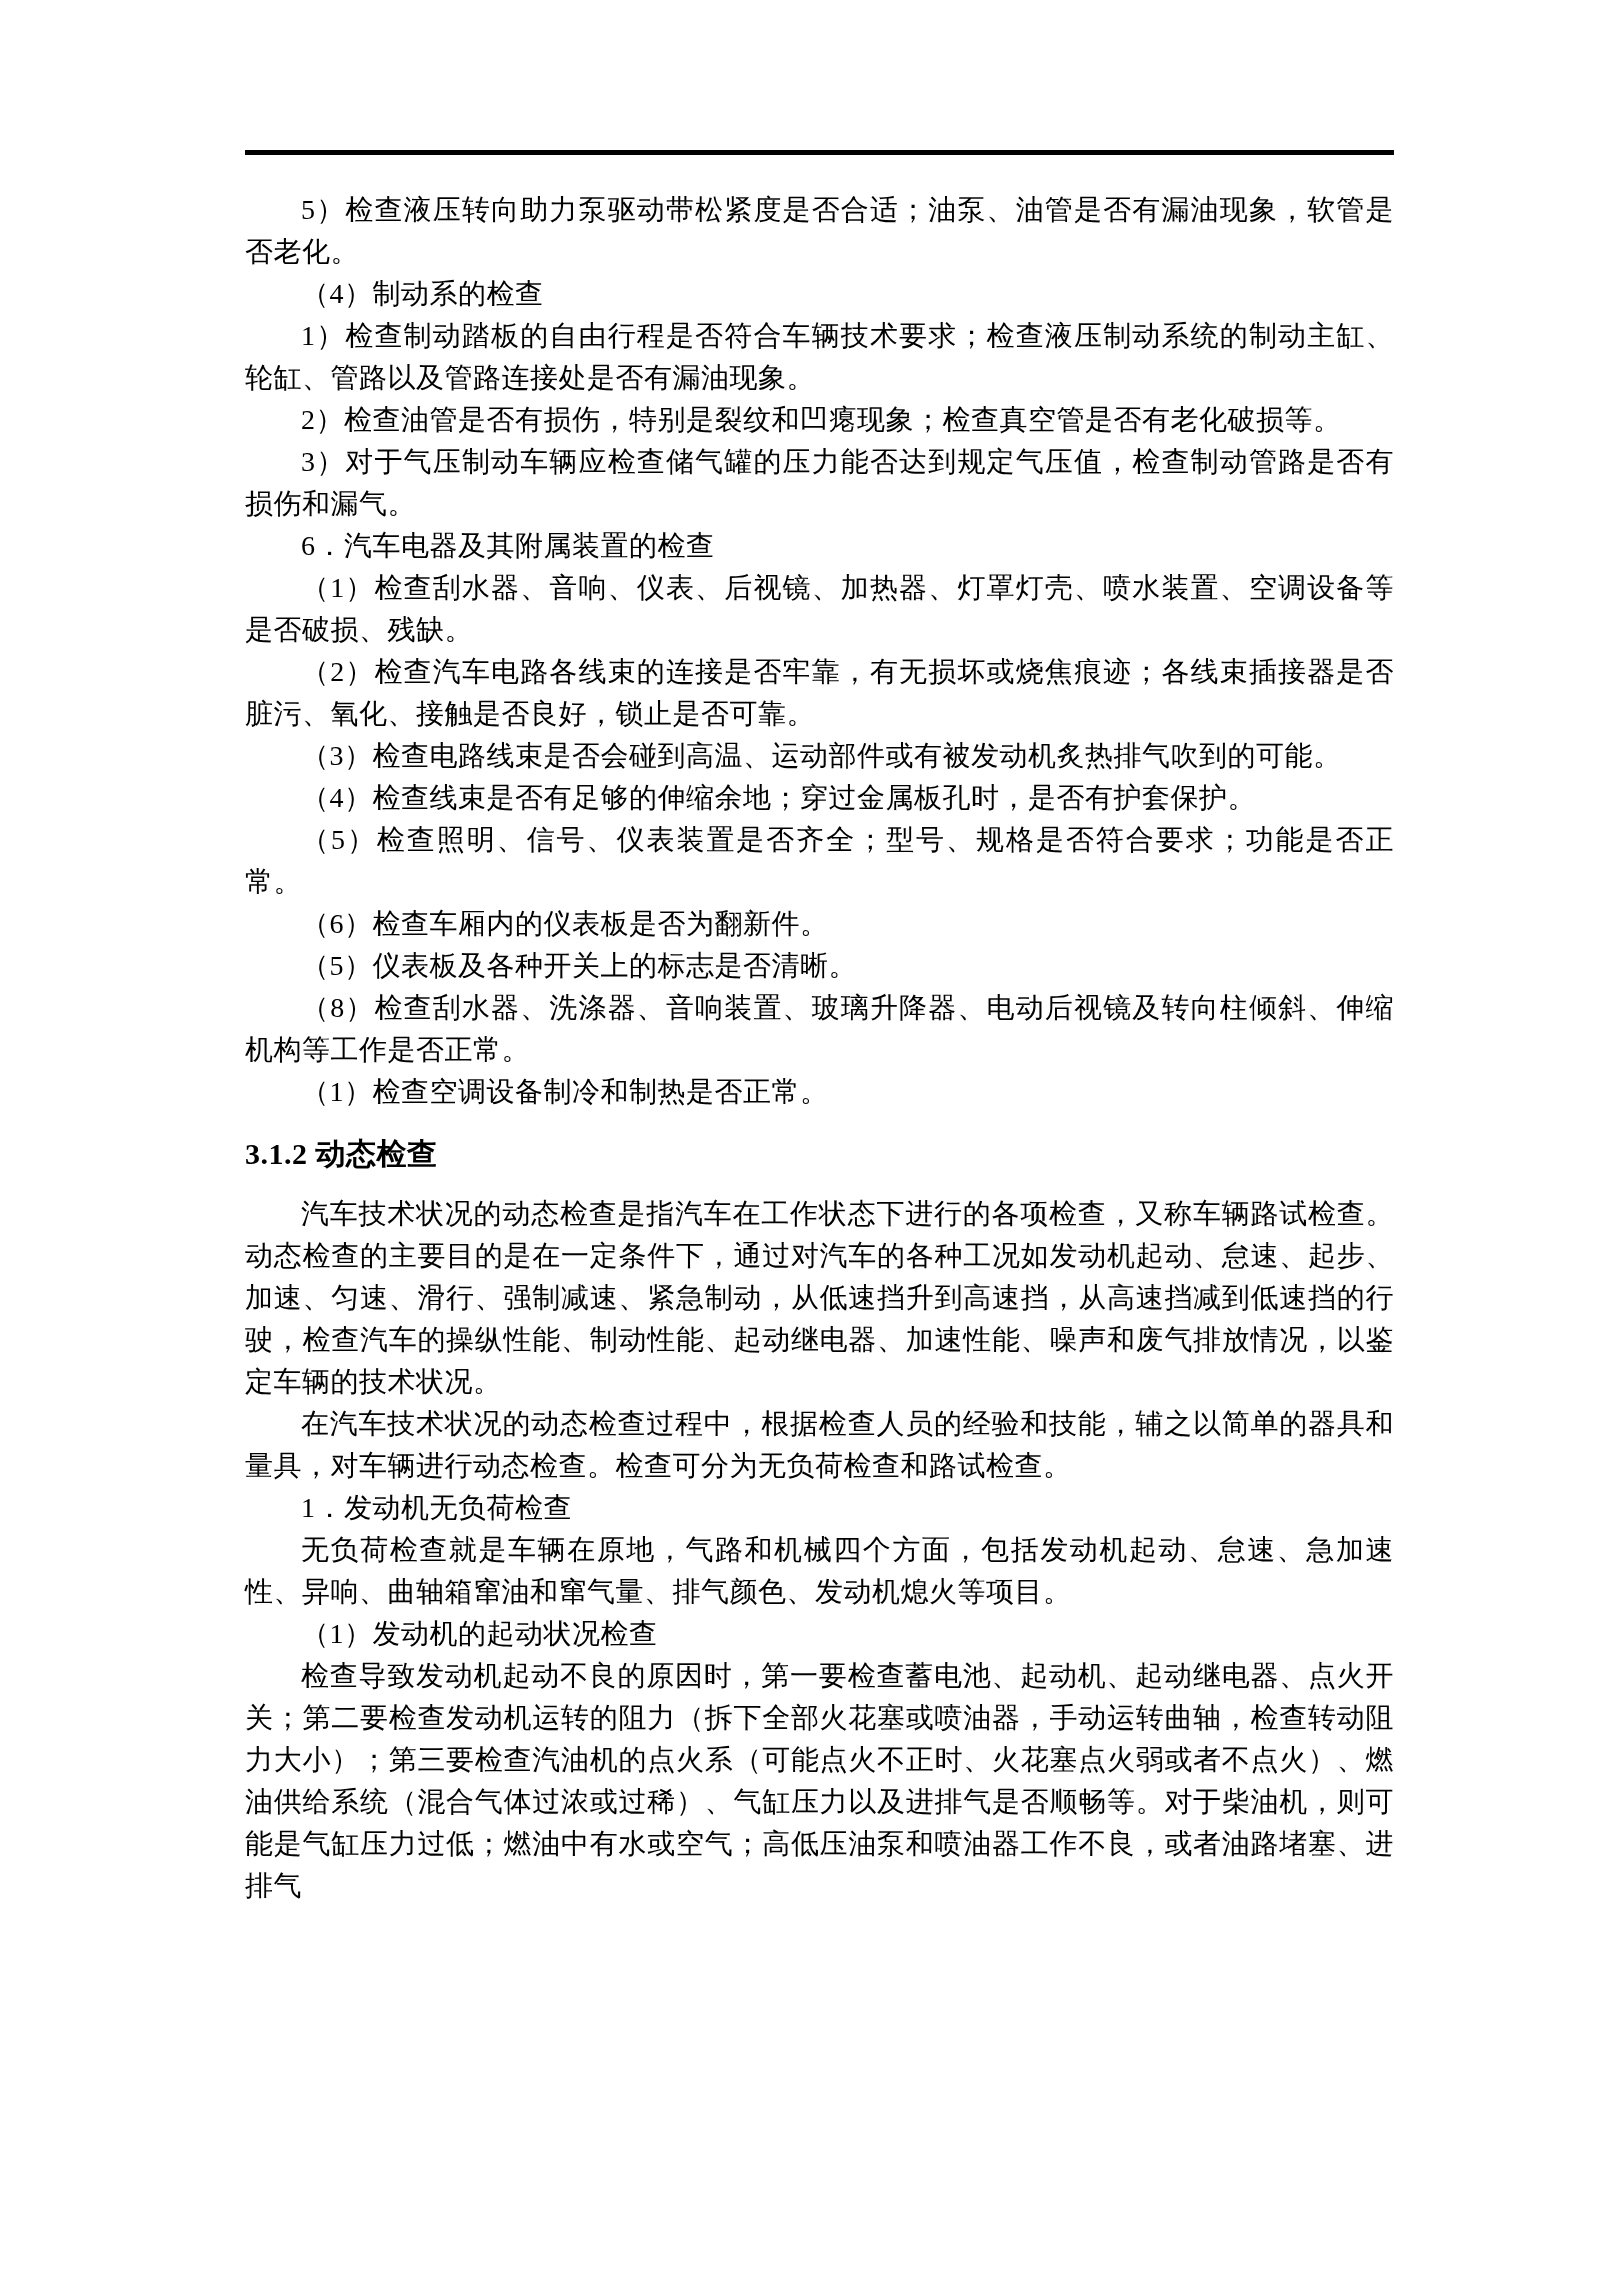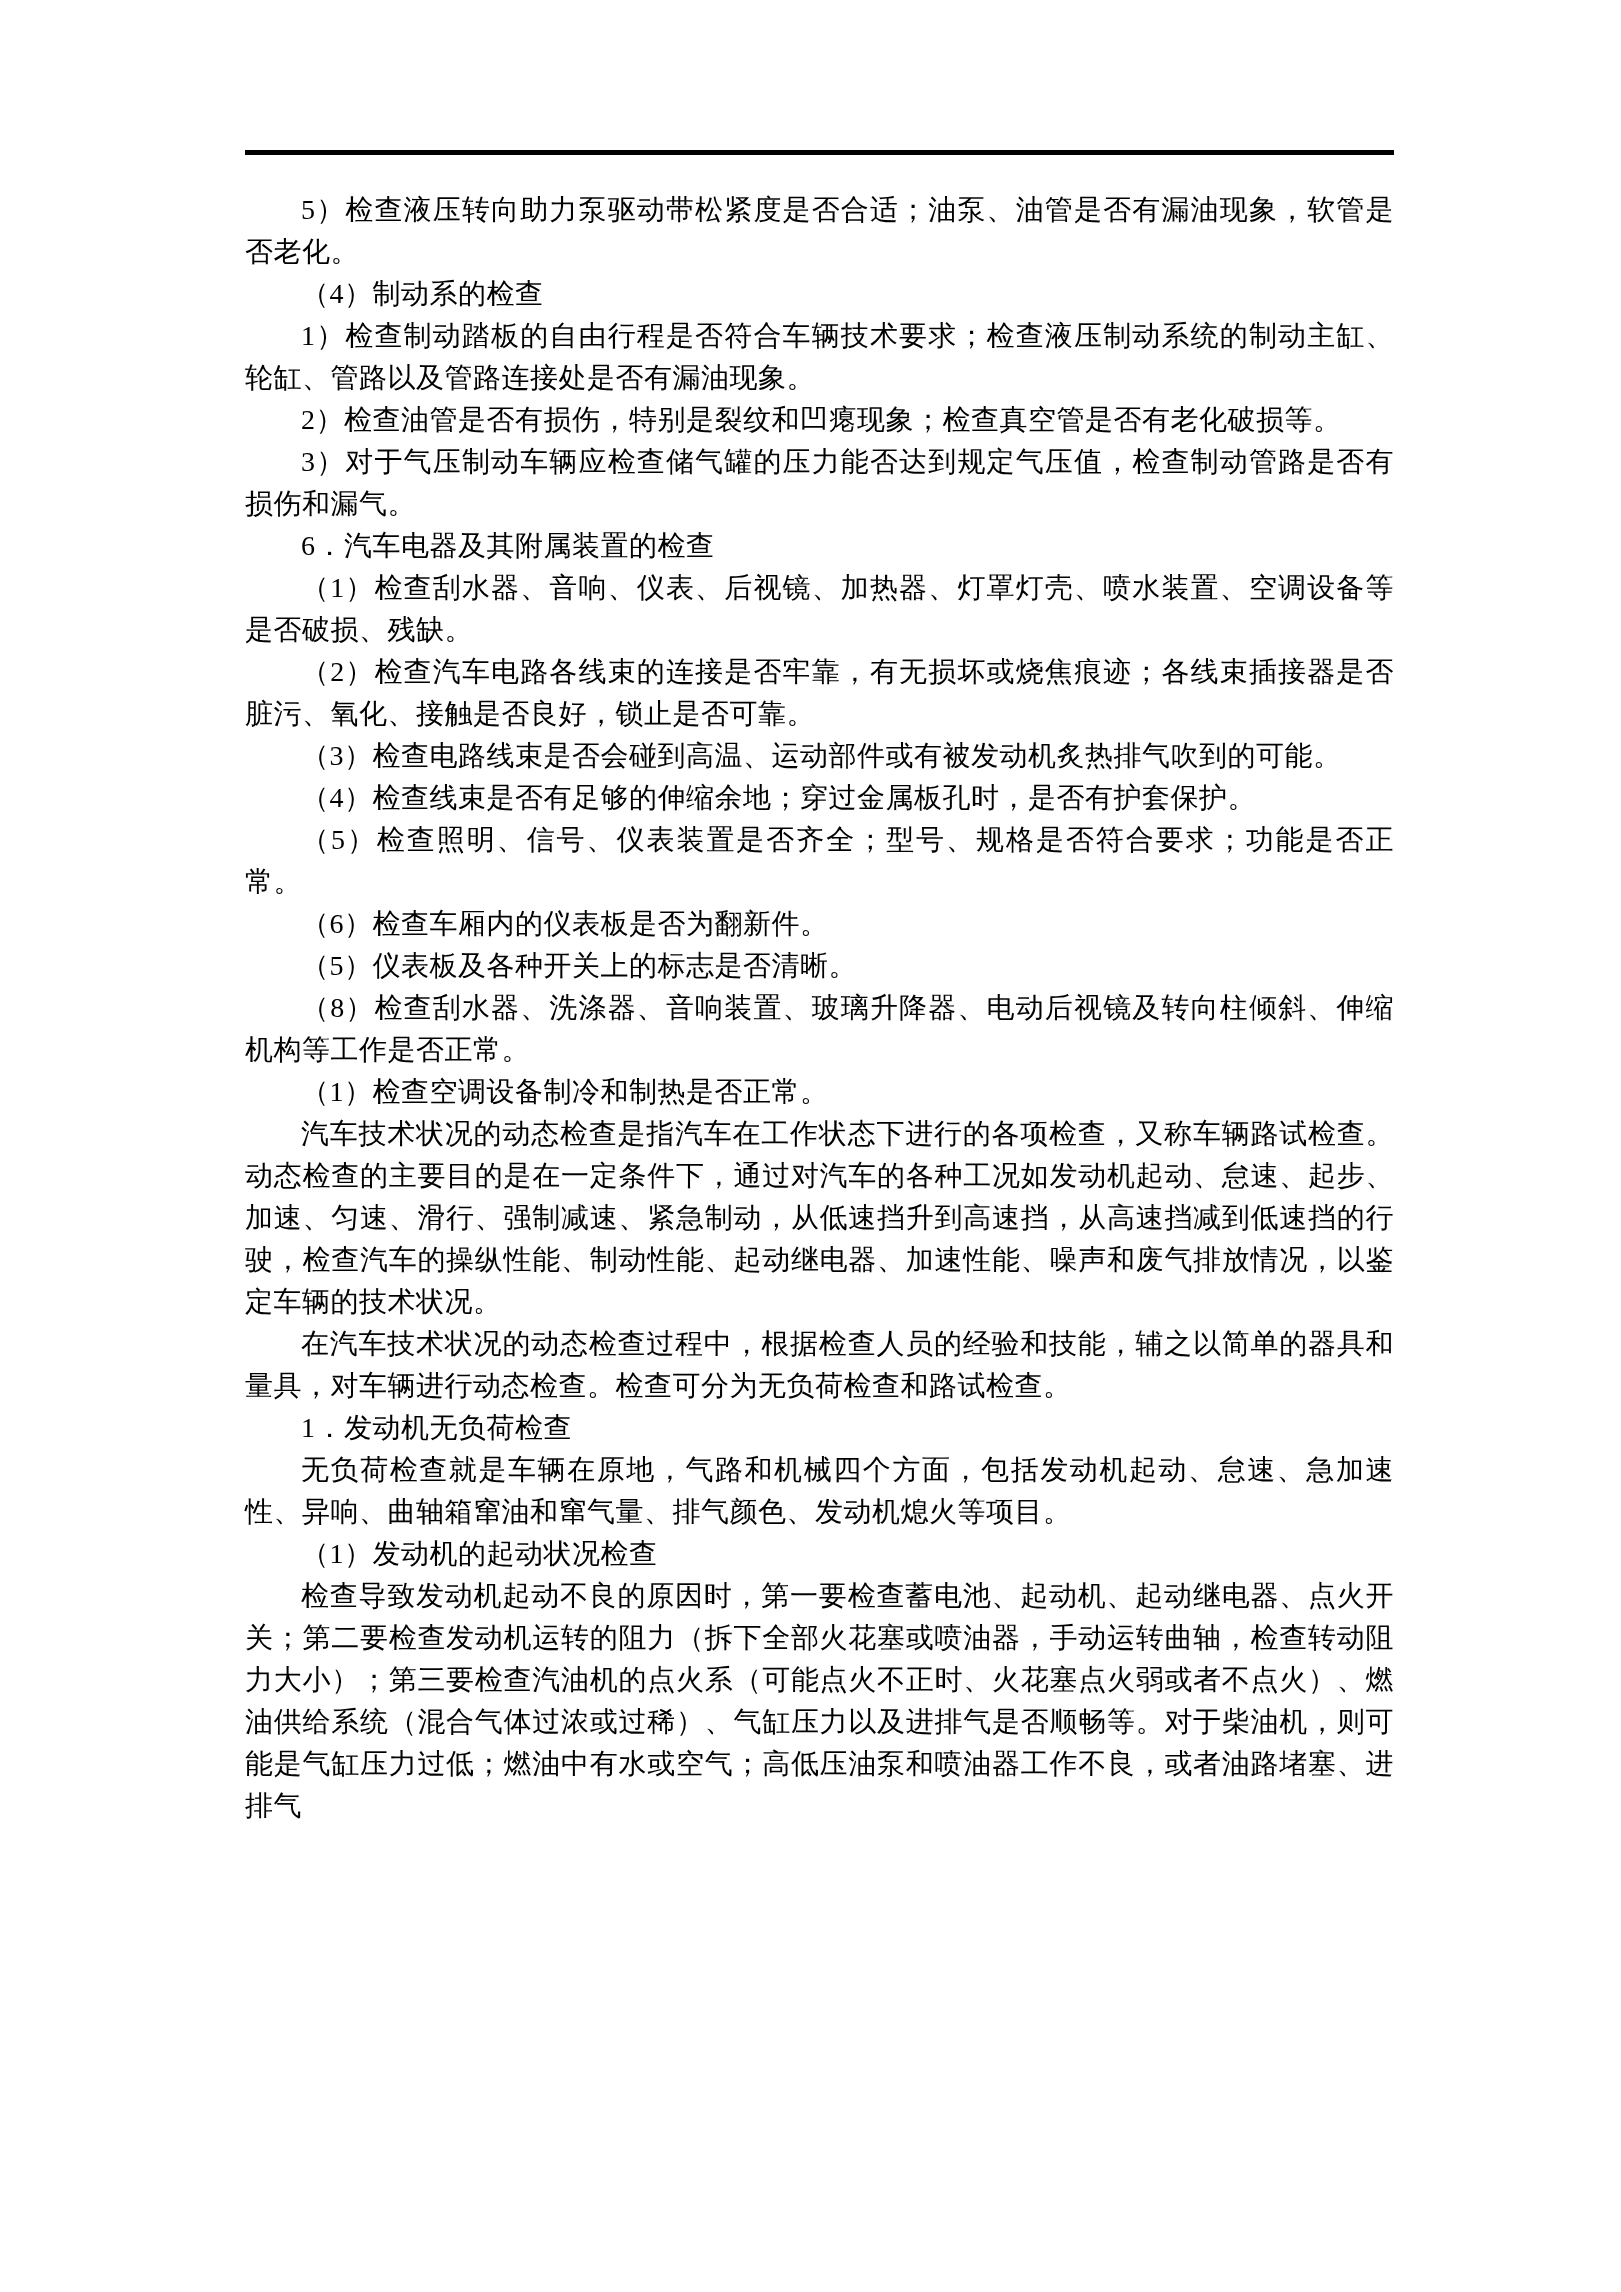--- a/index.html
+++ b/index.html
@@ -73,20 +73,21 @@
     <p class="para">（1）检查刮水器、音响、仪表、后视镜、加热器、灯罩灯壳、喷水装置、空调设备等是否破损、残缺。</p>
     <p class="para">（2）检查汽车电路各线束的连接是否牢靠，有无损坏或烧焦痕迹；各线束插接器是否脏污、氧化、接触是否良好，锁止是否可靠。</p>
     <p class="para">（3）检查电路线束是否会碰到高温、运动部件或有被发动机炙热排气吹到的可能。</p>
     <p class="para">（4）检查线束是否有足够的伸缩余地；穿过金属板孔时，是否有护套保护。</p>
     <p class="para">（5）检查照明、信号、仪表装置是否齐全；型号、规格是否符合要求；功能是否正常。</p>
     <p class="para">（6）检查车厢内的仪表板是否为翻新件。</p>
     <p class="para">（5）仪表板及各种开关上的标志是否清晰。</p>
     <p class="para">（8）检查刮水器、洗涤器、音响装置、玻璃升降器、电动后视镜及转向柱倾斜、伸缩机构等工作是否正常。</p>
     <p class="para">（1）检查空调设备制冷和制热是否正常。</p>
 
+    <p class="para section-heading">3.1.2 动态检查</p>
 
     <p class="para">汽车技术状况的动态检查是指汽车在工作状态下进行的各项检查，又称车辆路试检查。动态检查的主要目的是在一定条件下，通过对汽车的各种工况如发动机起动、怠速、起步、加速、匀速、滑行、强制减速、紧急制动，从低速挡升到高速挡，从高速挡减到低速挡的行驶，检查汽车的操纵性能、制动性能、起动继电器、加速性能、噪声和废气排放情况，以鉴定车辆的技术状况。</p>
     <p class="para">在汽车技术状况的动态检查过程中，根据检查人员的经验和技能，辅之以简单的器具和量具，对车辆进行动态检查。检查可分为无负荷检查和路试检查。</p>
     <p class="para">1．发动机无负荷检查</p>
     <p class="para">无负荷检查就是车辆在原地，气路和机械四个方面，包括发动机起动、怠速、急加速性、异响、曲轴箱窜油和窜气量、排气颜色、发动机熄火等项目。</p>
     <p class="para">（1）发动机的起动状况检查</p>
     <p class="para">检查导致发动机起动不良的原因时，第一要检查蓄电池、起动机、起动继电器、点火开关；第二要检查发动机运转的阻力（拆下全部火花塞或喷油器，手动运转曲轴，检查转动阻力大小）；第三要检查汽油机的点火系（可能点火不正时、火花塞点火弱或者不点火）、燃油供给系统（混合气体过浓或过稀）、气缸压力以及进排气是否顺畅等。对于柴油机，则可能是气缸压力过低；燃油中有水或空气；高低压油泵和喷油器工作不良，或者油路堵塞、进排气</p>
   </div>
 
   <div class="footer">42</div>

